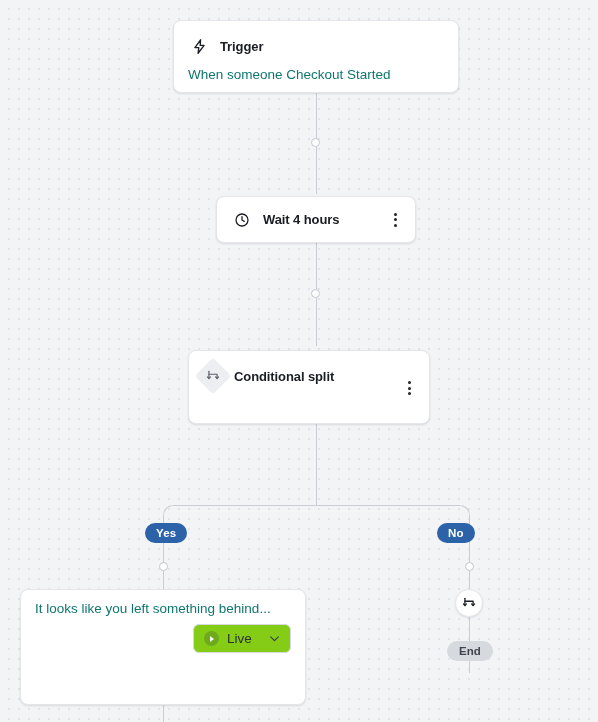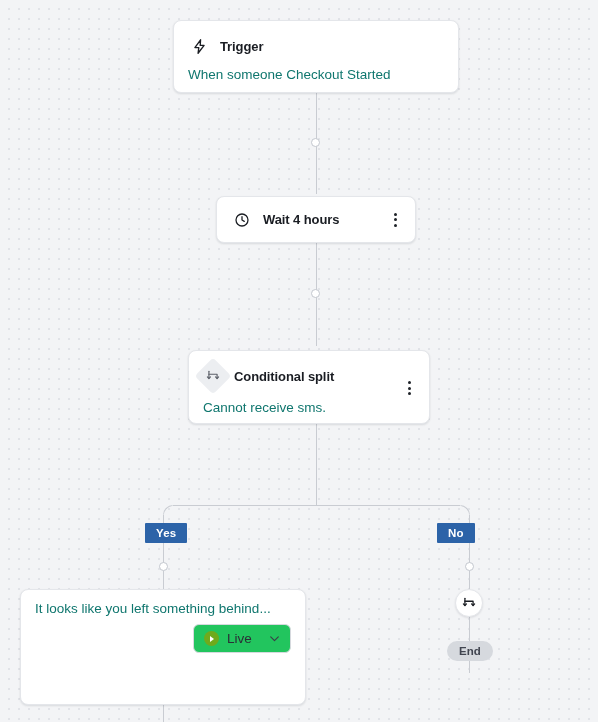--- a/index.html
+++ b/index.html
@@ -133,21 +133,21 @@
     display: flex;
     justify-content: flex-end;
     padding: 0 14px 14px 14px;
   }
   .status-select {
     display: flex;
     align-items: center;
     gap: 8px;
     border: 1px solid #d6d9de;
     border-radius: 6px;
-    background: #22c55e;
+    background: #84cc16;
     padding: 6px 9px 6px 10px;
     min-width: 98px;
     cursor: pointer;
   }
   .status-dot {
     width: 15px; height: 15px;
     border-radius: 50%;
     background: #6faa1c;
     display: flex;
     align-items: center;
@@ -170,21 +170,21 @@
   .chev {
     width: 13px; height: 13px;
     flex: none;
   }
 
   
   .branch-pill {
     position: absolute;
     height: 20px;
     padding: 0 11px;
-    border-radius: 1px;
+    border-radius: 10px;
     background: #2c63a8;
     color: #ffffff;
     font-size: 11.5px;
     font-weight: bold;
     display: flex;
     align-items: center;
     justify-content: center;
     letter-spacing: 0.1px;
   }
 
@@ -283,21 +283,20 @@
           <path d="M16.4 13.6 L19 16.6 L21.6 13.6"></path>
         </svg>
       </span>
       <span class="head-title">Conditional split</span>
       <span class="kebab head-kebab">
         <i></i>
           <i></i>
           <i></i>
       </span>
     </div>
-    <div class="card-body" style="padding-top:11px;">Cannot receive sms.</div>
   </div>
 
   <div class="branch-pill" style="left:145px; top:523px;">Yes</div>
   <div class="branch-pill" style="left:437px; top:523px;">No</div>
 
   <div class="round-btn" style="left:455px; top:589px;">
     <svg width="14" height="14" viewBox="0 0 24 24" fill="none" stroke="#1a1d23" stroke-width="2.2" stroke-linecap="round" stroke-linejoin="round">
       <path d="M5 4 V16"></path>
       <path d="M5 9 H19 V16"></path>
       <path d="M2.4 13.6 L5 16.6 L7.6 13.6"></path>

